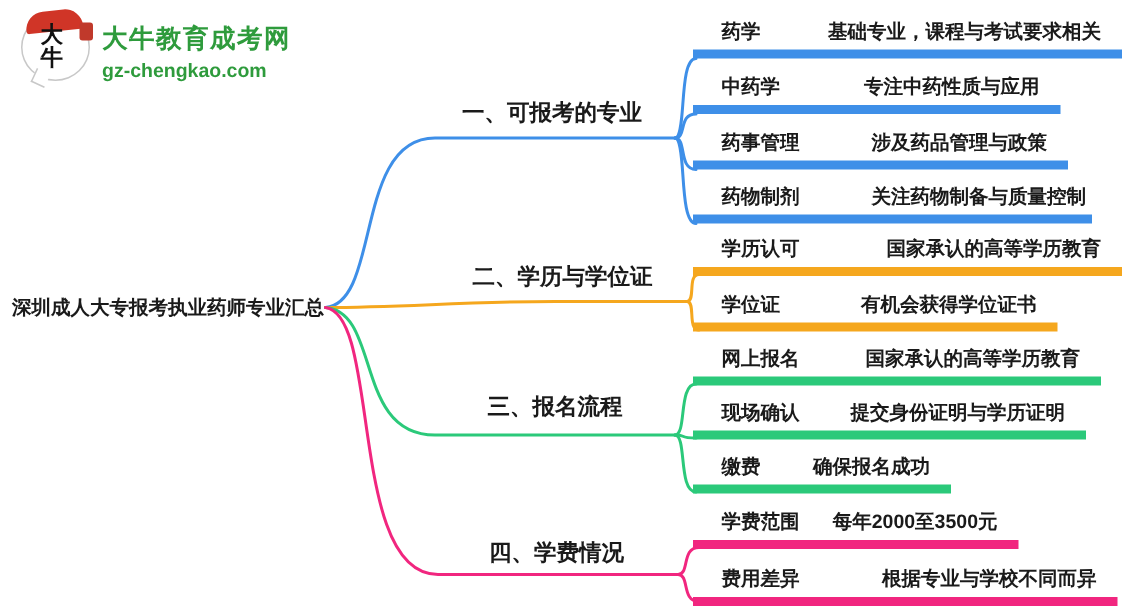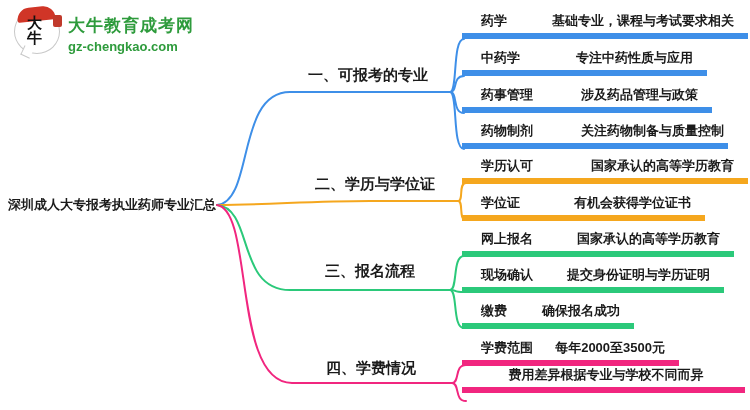--- a/index.html
+++ b/index.html
@@ -116,18 +116,18 @@
   </div>
   <div class="node" style="top: 306px; width: 172px; border-bottom-color: rgb(43, 201, 122);">
     <span class="nlabel">缴费</span>
     <span class="ndesc">确保报名成功</span>
   </div>
 
   <div class="node" style="top: 343px; width: 217px; border-bottom-color: rgb(241, 38, 127);">
     <span class="nlabel">学费范围</span>
     <span class="ndesc">每年2000至3500元</span>
   </div>
-  <div class="node" style="top: 370px; width: 283px; border-bottom-color: rgb(241, 38, 127); justify-content: center;">
+  <div class="node" style="top: 381px; width: 283px; border-bottom-color: rgb(241, 38, 127);">
     <span class="nlabel">费用差异</span>
     <span class="ndesc">根据专业与学校不同而异</span>
   </div>
 
 </div>
 
 </body></html>

